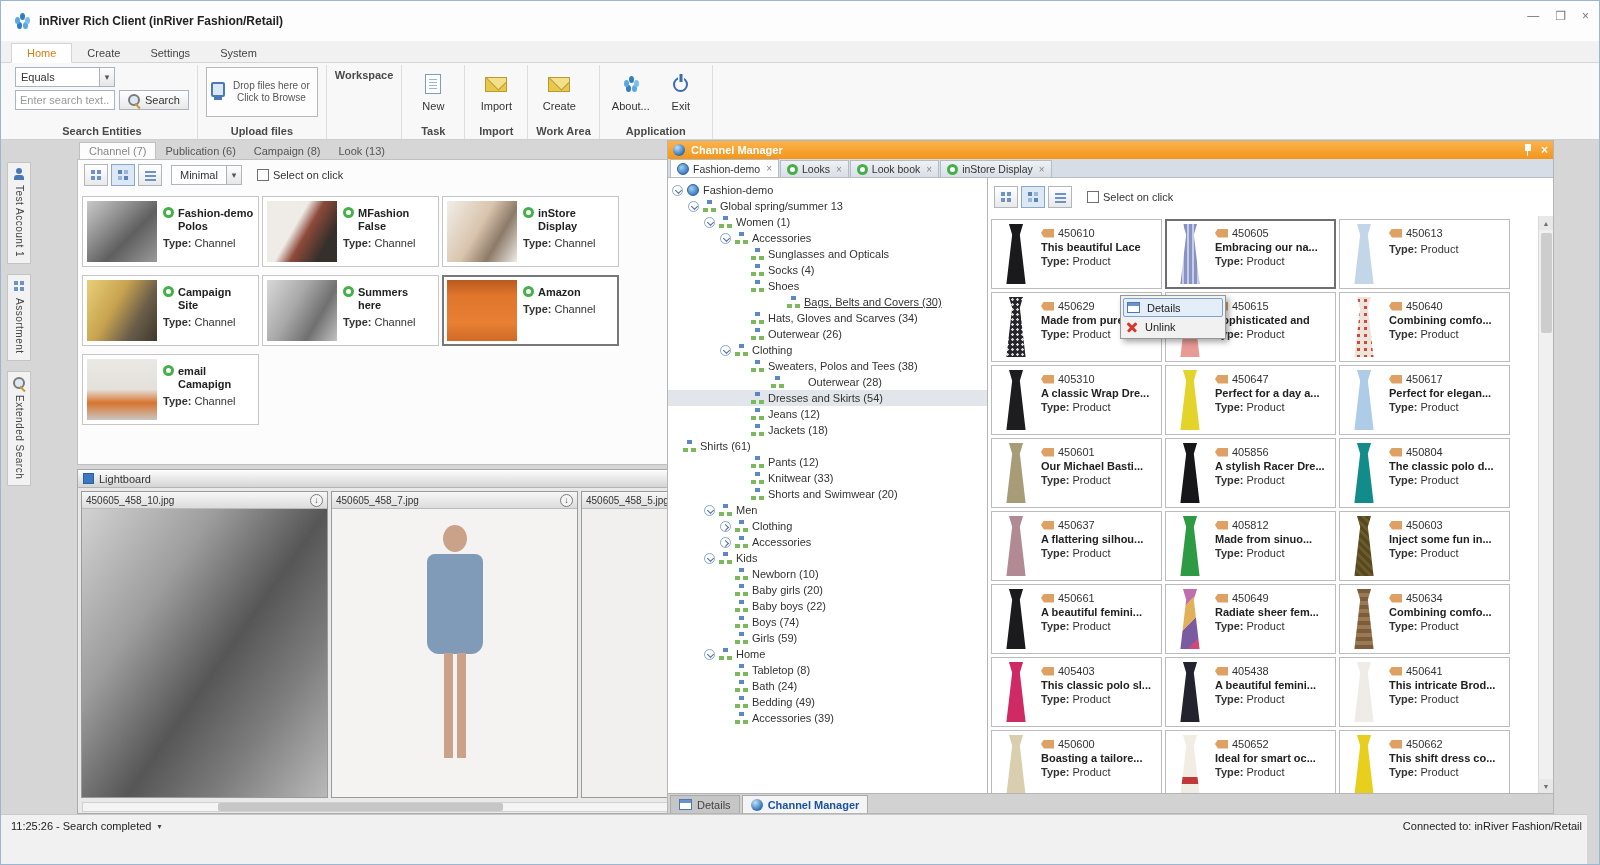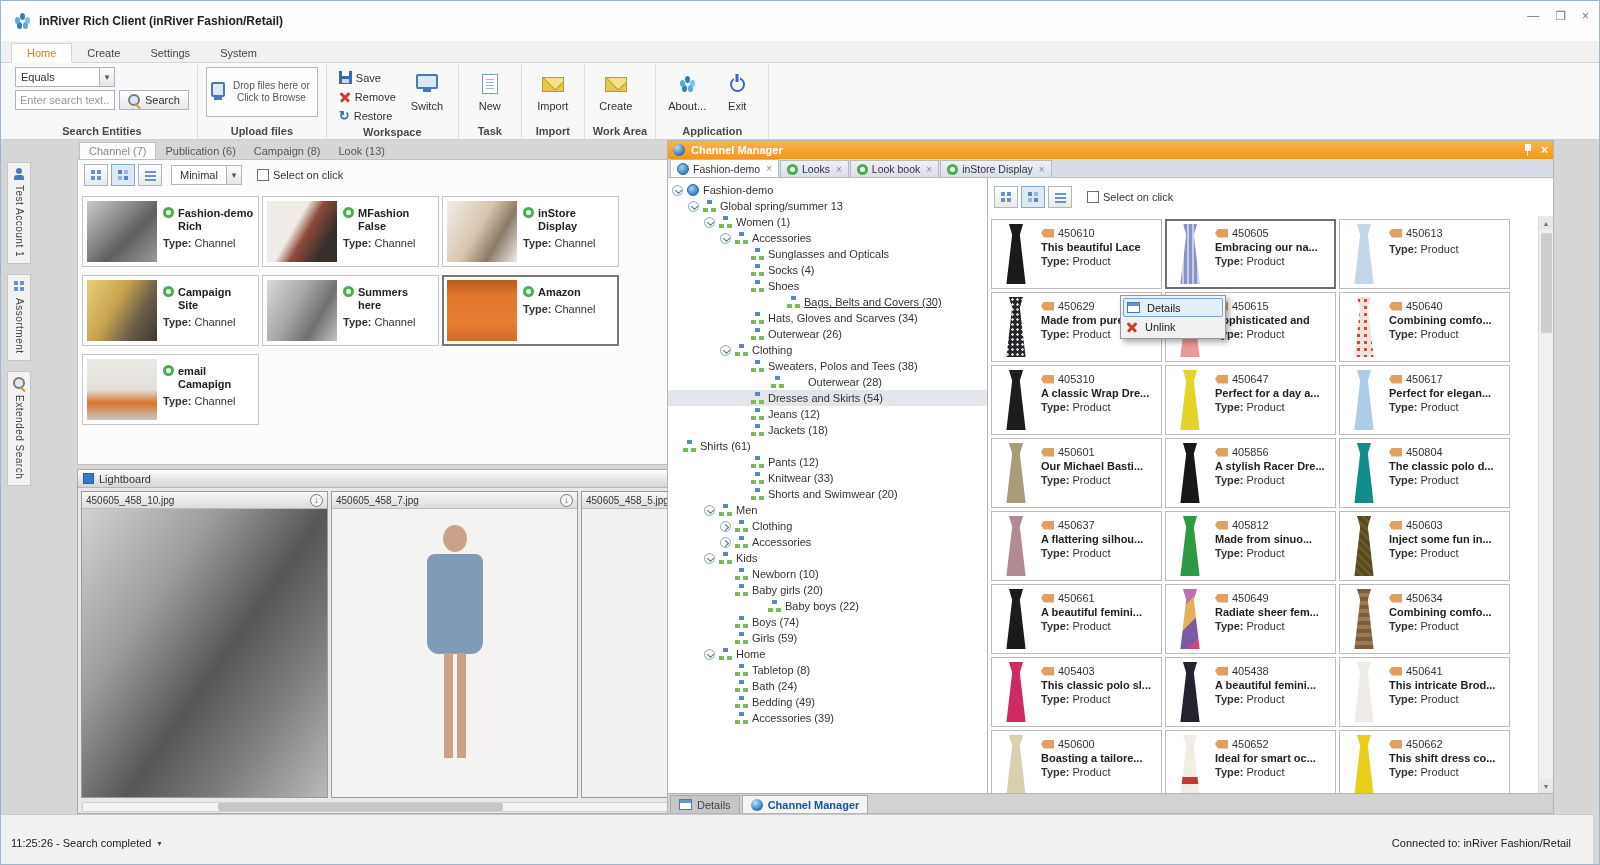--- a/index.html
+++ b/index.html
@@ -178,21 +178,21 @@
 
 .context-menu{position:absolute;left:452px;top:117px;width:106px;background:#f1f1f1;border:1px solid #979797;box-shadow:3px 3px 6px rgba(0,0,0,.35);padding:2px;z-index:50;}
 .cmenu-item{height:19px;display:flex;align-items:center;gap:7px;padding:0 6px 0 3px;color:#222;}
 .cmenu-item.selected{background:#e4eef9;border:1px solid #7da2ce;border-radius:2px;height:19px;}
 
 .bottom-strip{height:20px;background:#d2d2d2;border-top:1px solid #b5b5b5;display:flex;align-items:flex-end;gap:2px;padding:0 2px;}
 .btab{height:18px;display:flex;align-items:center;gap:5px;padding:0 8px;background:#c6c6c6;border:1px solid #aaa;border-bottom:none;color:#444;}
 .btab.active{background:#f4f4f4;color:#1a54a0;font-weight:bold;}
 
 
-.statusbar{position:absolute;left:0;right:6px;top:813px;height:52px;background:#f1f1f1;border-top:1px solid #c9c9c9;padding:5px 22px 0 10px;display:flex;justify-content:space-between;align-items:center;color:#222;}
+.statusbar{position:absolute;left:0;right:12px;top:813px;height:52px;background:#f1f1f1;border-top:1px solid #c9c9c9;padding:5px 5px 0 10px;display:flex;justify-content:space-between;align-items:flex-start;color:#222;}
 .sb-left{display:flex;align-items:center;gap:6px;}
 .sb-arrow{font-size:8px;color:#444;}
 </style>
 </head>
 <body>
 
 <div id="app">
 
   <div class="titlebar">
     <span class="icon-flower"></span>
@@ -233,42 +233,20 @@
       <div class="rg-body">
         <div class="dropzone">
           <span class="icon-monitor"></span>
           <span class="dz-text">Drop files here or Click to Browse</span>
         </div>
       </div>
       <div class="rg-label">Upload files</div>
     </div>
 
     <div class="rgroup">
-      <div class="rg-body">
-        <div class="smallbtns">
-          <div class="smallbtn">
-            <span class="icon-floppy"></span>
-            <span>Save</span>
-          </div>
-          <div class="smallbtn">
-            <span class="icon-x-red"></span>
-            <span>Remove</span>
-          </div>
-          <div class="smallbtn">
-            <span class="glyph-restore">↻</span>
-            <span>Restore</span>
-          </div>
-        </div>
-        <div class="bigbtn">
-          <span class="bb-icon">
-              <span class="icon-monitor"></span>
-            </span>
-          <span>Switch</span>
-        </div>
-      </div>
       <div class="rg-label">Workspace</div>
     </div>
 
     <div class="rgroup">
       <div class="rg-body">
         <div class="bigbtn">
           <span class="bb-icon">
               <span class="icon-doc"></span>
             </span>
           <span>New</span>
@@ -368,21 +346,21 @@
           <span class="checkbox"></span>
           <span>Select on click</span>
         </label>
       </div>
       <div class="cards" id="cards-mount">
           <div class="card">
     <div class="card-photo" style="background:linear-gradient(135deg,#c9c9c9 0%,#8e8e8e 35%,#5f5f5f 60%,#9a9a9a 100%)"></div>
     <div class="card-info">
       <div class="card-titlerow">
         <span class="icon-channel"></span>
-        <span class="card-title">Fashion-demo Rich</span>
+        <span class="card-title">Fashion-demo Polos</span>
       </div>
       <div class="card-type">
         <b>Type:</b><span>Channel</span>
       </div>
     </div>
   </div>
           <div class="card">
     <div class="card-photo" style="background:linear-gradient(120deg,#efece7 0%,#efece7 40%,#8e4a3a 55%,#35302c 80%)"></div>
     <div class="card-info">
       <div class="card-titlerow">
@@ -662,21 +640,21 @@
           <div class="titem" style="padding-left: 52px;">
     <span class="tree-expander" style="visibility: hidden;"></span>
     <span class="org-icon"></span>
     <span class="tlabel">Newborn (10)</span>
   </div>
           <div class="titem" style="padding-left: 52px;">
     <span class="tree-expander" style="visibility: hidden;"></span>
     <span class="org-icon"></span>
     <span class="tlabel">Baby girls (20)</span>
   </div>
-          <div class="titem" style="padding-left: 52px; margin-left: 33px;">
+          <div class="titem" style="padding-left: 52px;">
     <span class="tree-expander" style="visibility: hidden;"></span>
     <span class="org-icon"></span>
     <span class="tlabel">Baby boys (22)</span>
   </div>
           <div class="titem" style="padding-left: 52px;">
     <span class="tree-expander" style="visibility: hidden;"></span>
     <span class="org-icon"></span>
     <span class="tlabel">Boys (74)</span>
   </div>
           <div class="titem" style="padding-left: 52px;">

